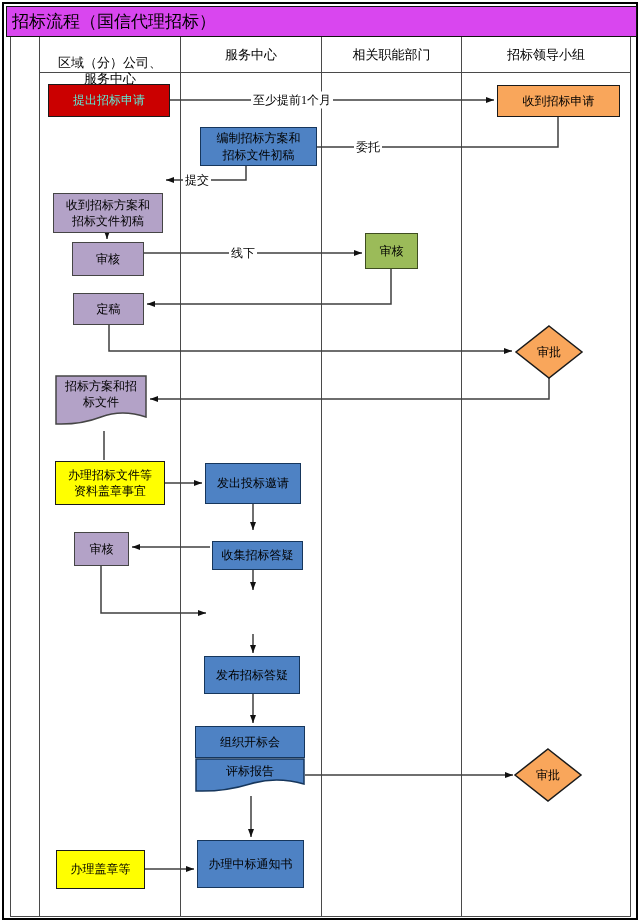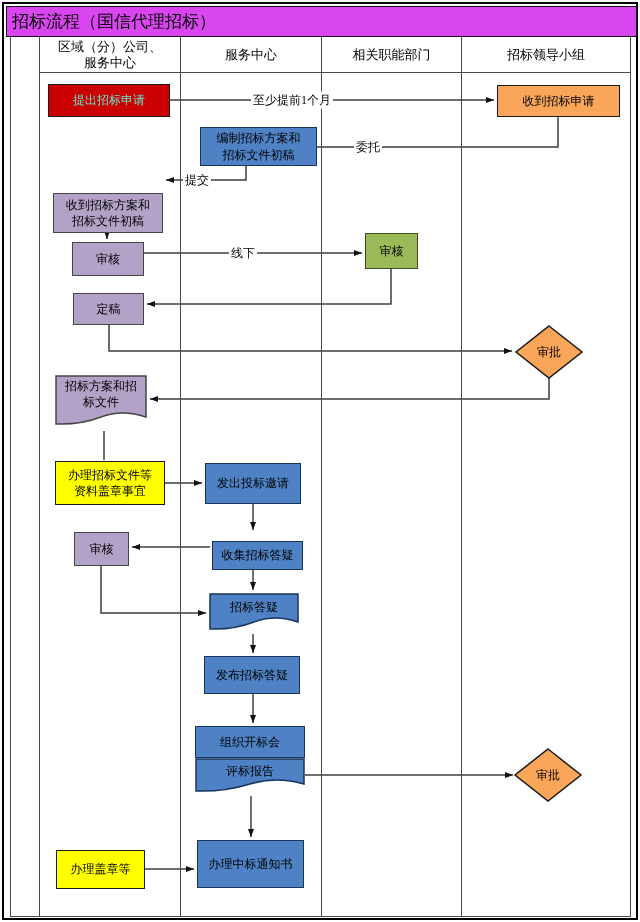--- a/index.html
+++ b/index.html
@@ -37,21 +37,21 @@
 
   <div class="tline" style="left:10px;top:37px;width:1px;height:880px;"></div>
   <div class="tline" style="left:630px;top:37px;width:1px;height:880px;"></div>
   <div class="tline" style="left:10px;top:916px;width:621px;height:1px;"></div>
   <div class="tline" style="left:39px;top:37px;width:1px;height:880px;"></div>
   <div class="tline" style="left:180px;top:37px;width:1px;height:880px;"></div>
   <div class="tline" style="left:321px;top:37px;width:1px;height:880px;"></div>
   <div class="tline" style="left:461px;top:37px;width:1px;height:880px;"></div>
   <div class="tline" style="left:39px;top:72px;width:592px;height:1px;"></div>
 
-  <div class="lane-header" style="left:40px;width:140px;">区域（分）公司、
+  <div class="lane-header" style="left:40px;width:140px;margin-top:16px;">区域（分）公司、
 服务中心</div>
   <div class="lane-header" style="left:181px;width:140px;">服务中心</div>
   <div class="lane-header" style="left:322px;width:139px;">相关职能部门</div>
   <div class="lane-header" style="left:462px;width:168px;">招标领导小组</div>
 
   <svg class="edges" width="640" height="922">
     <defs>
       <marker id="arw" markerWidth="9" markerHeight="7" refX="8" refY="3" orient="auto" markerUnits="userSpaceOnUse">
         <path d="M0,0 L8,3 L0,6 Z" fill="#111"></path>
       </marker>
@@ -130,26 +130,20 @@
   <div class="node rect fill-blue" style="left:205px;top:463px;width:96px;height:41px;">
     <span class="node-label">发出投标邀请</span>
   </div>
   <div class="node rect fill-purple" style="left:74px;top:532px;width:55px;height:34px;">
     <span class="node-label">审核</span>
   </div>
   <div class="node rect fill-blue" style="left:212px;top:533px;width:91px;height:29px;margin-top:8px;">
     <span class="node-label">收集招标答疑</span>
   </div>
 
-  <div class="node shape doc" style="left:209px;top:593px;width:90px;height:42px;padding-top:6px;">
-    <svg width="90" height="42" viewBox="0 0 90 42">
-      <path d="M1,1 H89 V29 Q66,21 45,29 T1,36 Z" fill="#4E82C4" stroke="#16365C" stroke-width="1.5"></path>
-    </svg>
-    <span class="node-label">招标答疑</span>
-  </div>
 
   <div class="node rect fill-blue" style="left:204px;top:656px;width:96px;height:38px;">
     <span class="node-label">发布招标答疑</span>
   </div>
   <div class="node rect fill-blue" style="left:195px;top:726px;width:110px;height:32px;">
     <span class="node-label">组织开标会</span>
   </div>
 
   <div class="node shape doc" style="left:195px;top:758px;width:110px;height:40px;padding-top:5px;">
     <svg width="110" height="40" viewBox="0 0 110 40">

